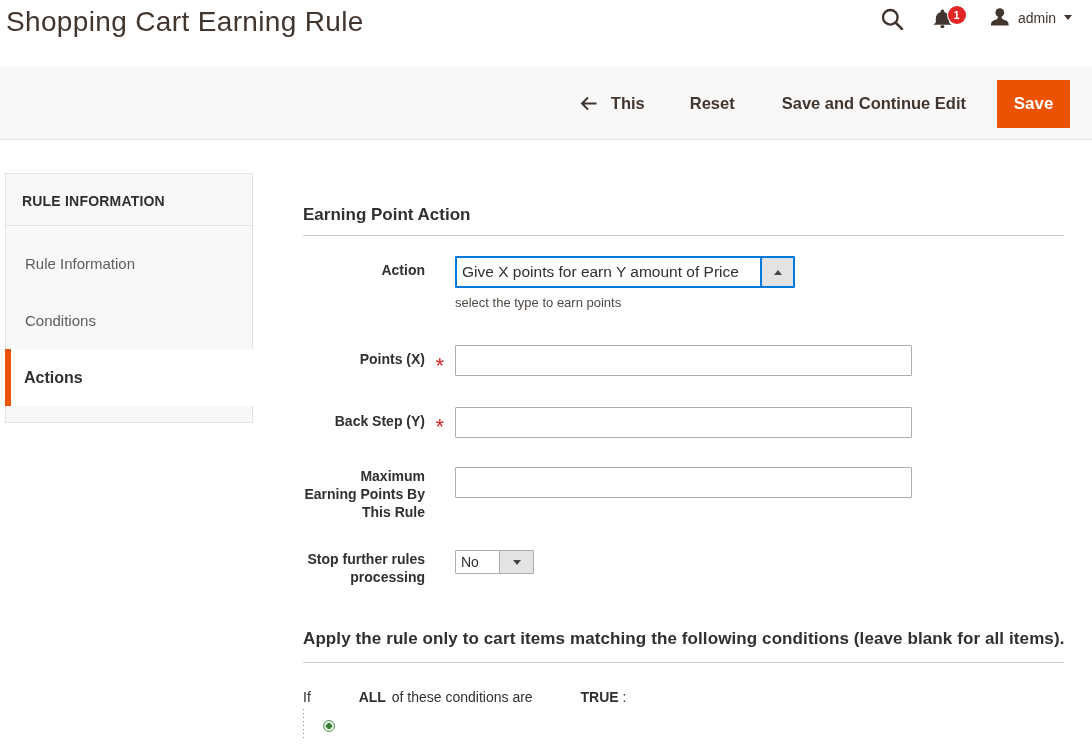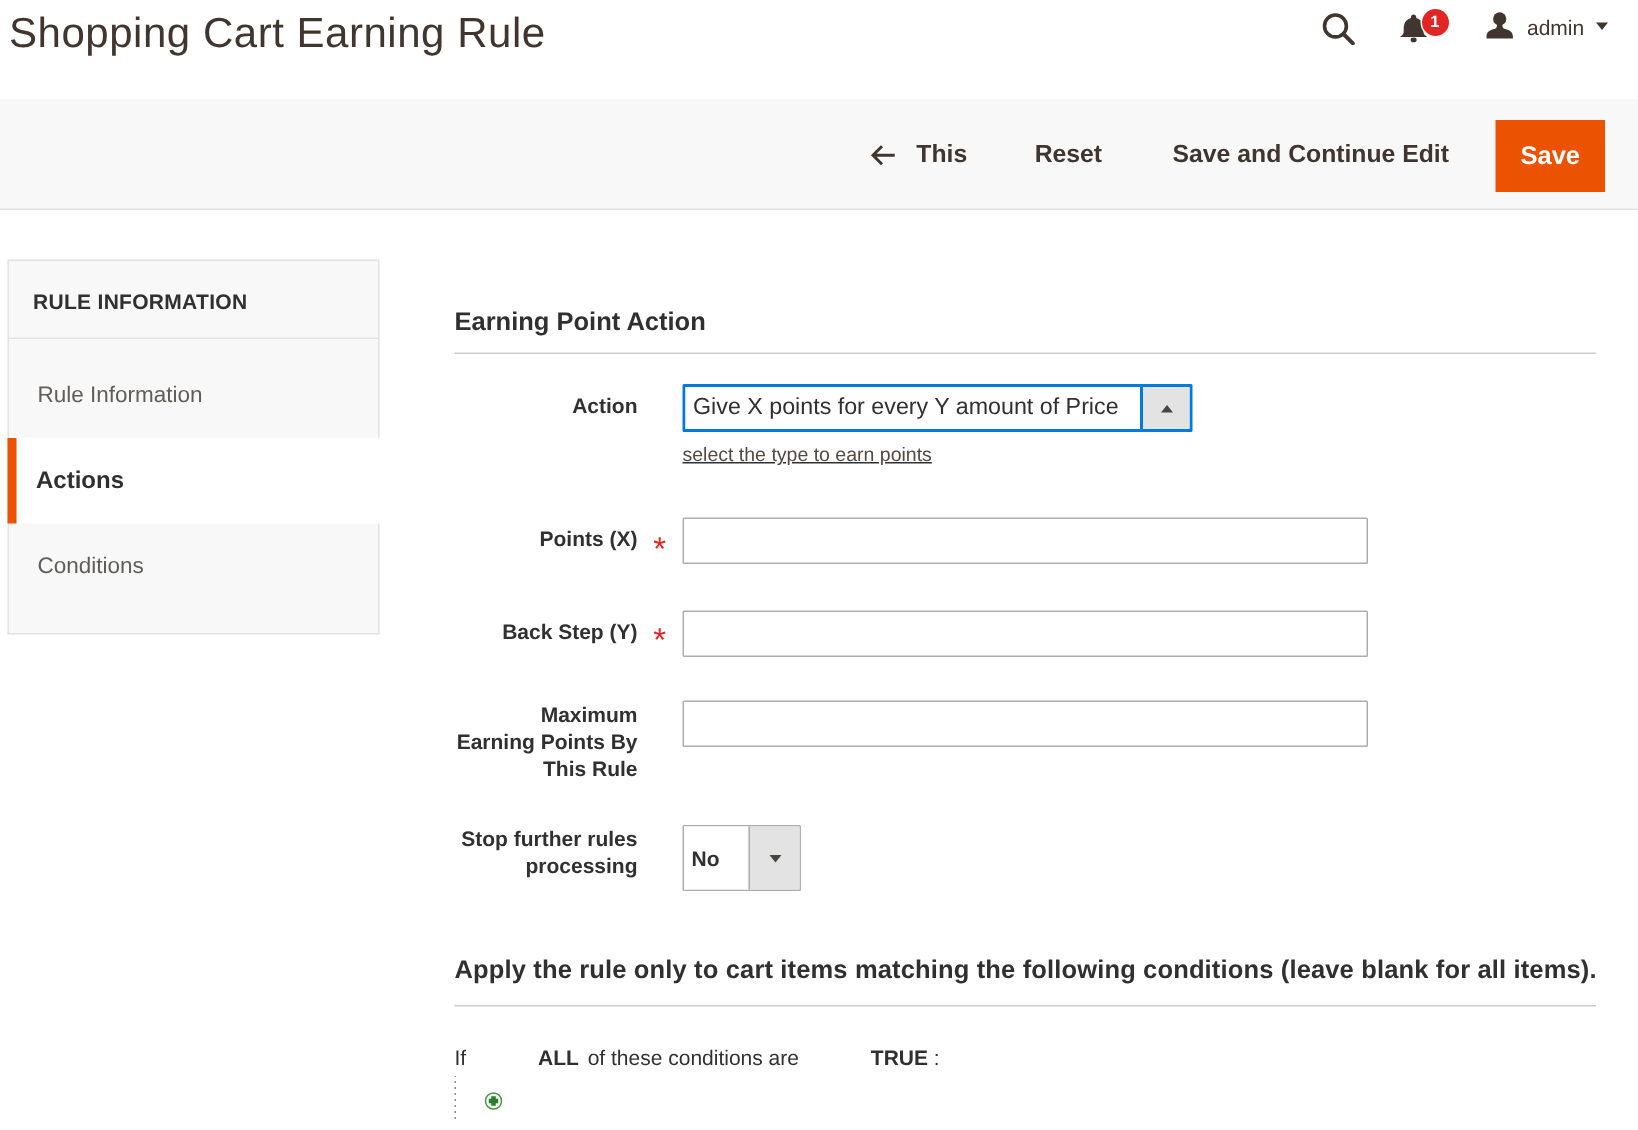--- a/index.html
+++ b/index.html
@@ -134,26 +134,26 @@
 }
 .tri-down {
   width: 0; height: 0;
   border-left: 4px solid transparent; border-right: 4px solid transparent;
   border-top: 5px solid #494441;
 }
 .action-select { width: 340px; height: 32px; }
 .action-select .sel-text { font-size: 15.5px; }
 .action-select .sel-text { flex: 1; }
 .action-select .sel-arrow { width: 33px; }
-.small-select { width: 79px; height: 44px; font-weight: bold; }
+.small-select { width: 79px; height: 24px; }
 .small-select .sel-text { flex: 1; }
 .small-select .sel-arrow { width: 34px; }
 .field-note { font-size: 13px; color: #514943; margin-top: 7px; }
 
-.row-action { margin-top: 20px; text-decoration: underline; }
+.row-action { margin-top: 20px; }
 .row-points { margin-top: 35px; }
 .row-money { margin-top: 30.5px; }
 .row-max { margin-top: 29.5px; }
 .row-stop { margin-top: 29px; }
 
 .st-2 { margin-top: 42.5px; padding-bottom: 13px; letter-spacing: 0.1px; white-space: nowrap; }
 .cond-line { margin-top: 26.5px; line-height: 16px; font-size: 14px; color: #303030; }
 .cond-line b { font-weight: 700; margin-left: 44px; }
 .cond-line .gap-r { margin-right: 2px; }
 .rule-tree {
@@ -211,39 +211,39 @@
     <button class="save-btn">Save</button>
   </div>
 </div>
 
 <aside class="sidebar">
   <div class="sidebar-title">RULE INFORMATION</div>
   <div class="sidebar-items">
     <div class="sidebar-item">
       <span class="si-label">Rule Information</span>
     </div>
+    <div class="sidebar-item">
+      <span class="si-label">Conditions</span>
+    </div>
     <div class="sidebar-item active">
       <span class="si-label">Actions</span>
-    </div>
-    <div class="sidebar-item">
-      <span class="si-label">Conditions</span>
     </div>
   </div>
 </aside>
 
 <main class="main">
   <h2 class="section-title st-1">Earning Point Action</h2>
 
   <div class="admin-field row-action">
     <div class="field-label pad-c">
       <span class="lbl">Action</span>
     </div>
     <div class="field-control">
       <div class="select-ctl action-select focused">
-        <span class="sel-text">Give X points for every Y amount of Price</span>
+        <span class="sel-text">Give X points for earn Y amount of Price</span>
         <span class="sel-arrow">
             <span class="tri-up"></span>
           </span>
       </div>
       <div class="field-note">select the type to earn points</div>
     </div>
   </div>
 
   <div class="admin-field row-points">
     <div class="field-label pad-c">

